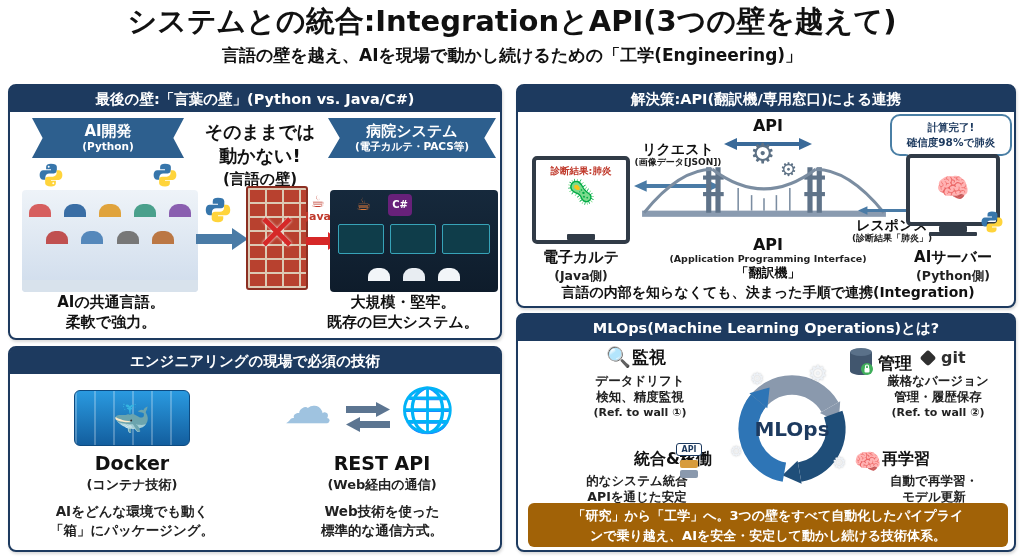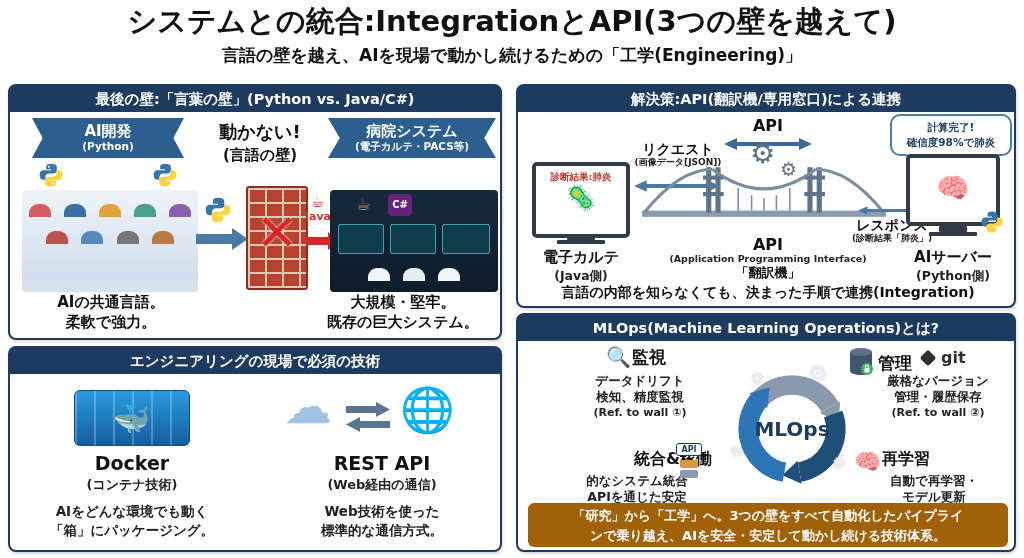--- a/index.html
+++ b/index.html
@@ -86,20 +86,21 @@
         </svg>
     </span>
     <span class="abs" style="left:142px;top:76px;width:26px;height:26px">
       <svg viewBox="0 0 24 24" width="26" height="26">
           <path fill="#3776ab" d="M11.9 1.5c-2.6 0-4.4.9-4.4 2.9v2.2h4.5v.9H4.9c-2 0-3.4 1.6-3.4 4.4 0 2.9 1.4 4.5 3.4 4.5h1.9v-2.6c0-1.9 1.6-3.3 3.5-3.3h4.4c1.6 0 2.7-1.2 2.7-2.8V4.4c0-1.9-1.9-2.9-5.5-2.9z"></path>
           <path fill="#ffd43b" d="M12.1 22.5c2.6 0 4.4-.9 4.4-2.9v-2.2H12v-.9h7.1c2 0 3.4-1.6 3.4-4.4 0-2.9-1.4-4.5-3.4-4.5h-1.9v2.6c0 1.9-1.6 3.3-3.5 3.3H9.3c-1.6 0-2.7 1.2-2.7 2.8v3.3c0 1.9 1.9 2.9 5.5 2.9z"></path>
         </svg>
     </span>
 
     <div class="blocked abs" style="left:182px;top:34px;width:136px">
+      <div class="b1">そのままでは</div>
       <div class="b2">動かない!</div>
       <div class="b3">(言語の壁)</div>
     </div>
 
     <div class="photo team abs" style="left:12px;top:104px;width:176px;height:102px">
       <div class="prow">
         <span class="person"><span class="head"></span><span class="torso" style="background:#d65f5f;display:block"></span></span>
         <span class="person"><span class="head"></span><span class="torso" style="background:#3a6ea5;display:block"></span></span>
         <span class="person"><span class="head"></span><span class="torso" style="background:#e0a33c;display:block"></span></span>
         <span class="person"><span class="head"></span><span class="torso" style="background:#4aa08c;display:block"></span></span>
@@ -212,21 +213,21 @@
           <polygon points="88,7 75,1 75,13" fill="#3a6a99"></polygon>
         </svg>
     </span>
 
     <div class="bubble abs" style="left:372px;top:28px;width:122px;height:42px">
       <div class="l">計算完了!</div>
       <div class="l">確信度98%で肺炎</div>
       <span class="tail"></span>
     </div>
 
-    <div class="monitor abs" style="left:14px;top:76px;width:98px;height:76px">
+    <div class="monitor abs" style="left:14px;top:70px;width:98px;height:88px">
       <div style="text-align:center;font-size:9.5px;font-weight:800;color:#c0392b;padding-top:5px">診断結果:肺炎</div>
       <div style="text-align:center;font-size:24px;line-height:1.2">🦠</div>
     </div>
     <div class="stand abs" style="left:49px;top:148px;width:28px;height:6px"></div>
     <div class="stand abs" style="left:39px;top:154px;width:48px;height:4px"></div>
     <div class="abs" style="left:0;top:162px;width:126px">
       <div class="mlabel-t">電子カルテ</div>
       <div class="mlabel-s">(Java側)</div>
     </div>
 

